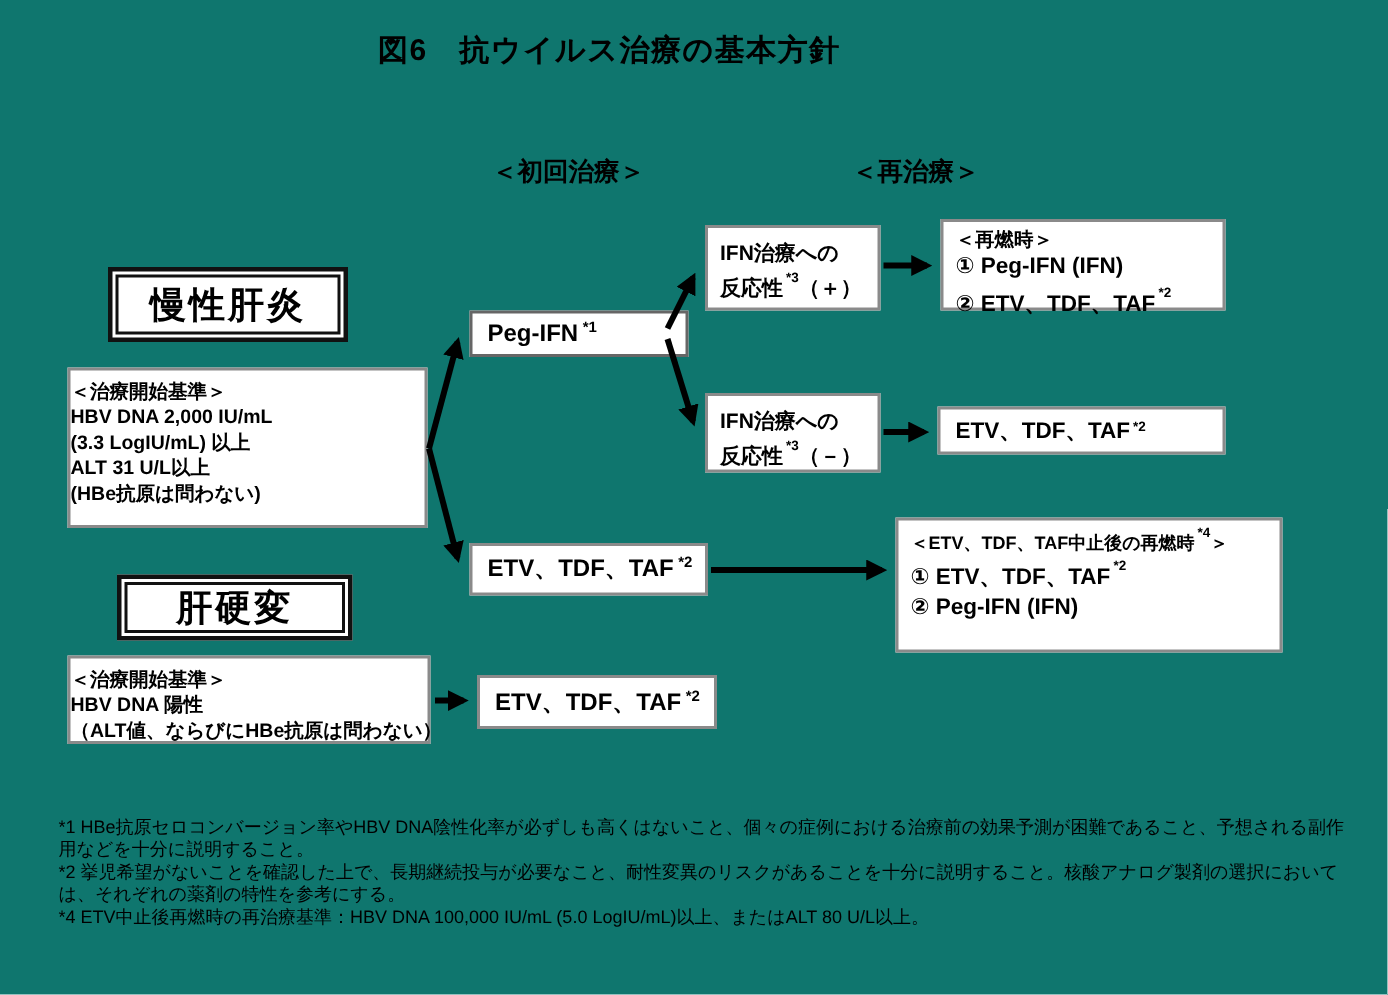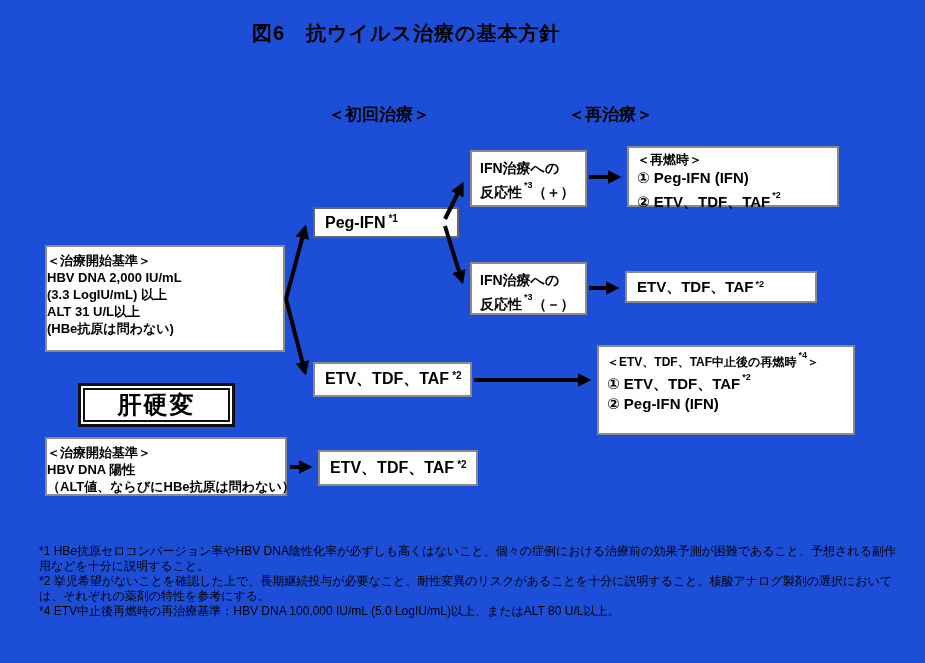--- a/index.html
+++ b/index.html
@@ -5,21 +5,21 @@
   * { margin: 0; padding: 0; box-sizing: border-box; }
   html, body { background: #ffffff; }
   body {
     font-family: "Liberation Sans", "DejaVu Sans", sans-serif;
     color: #000;
   }
   .page {
     position: relative;
     width: 925px;
     height: 663px;
-    background: #1d4ed8;
+    background: #0f766e;
     overflow: hidden;
   }
   .abs { position: absolute; }
 
   .title {
     left: 252px; top: 20px;
     font-size: 20px; font-weight: bold;
     letter-spacing: 1px;
     white-space: nowrap;
   }
@@ -96,20 +96,23 @@
 </head>
 <body>
 
 <div class="page">
 
   <div class="abs title">図6　抗ウイルス治療の基本方針</div>
 
   <div class="abs col-header" style="left:328px; top:103px;">＜初回治療＞</div>
   <div class="abs col-header" style="left:568px; top:103px;">＜再治療＞</div>
 
+  <div class="abs dbl-box" style="left:72px; top:178px; width:160px; height:50px;">
+    <div class="inner">慢性肝炎</div>
+  </div>
 
   <div class="abs flow-box criteria-box" style="left:45px; top:245px; width:240px; height:107px;">
     <div>＜治療開始基準＞</div>
     <div>HBV DNA 2,000 IU/mL</div>
     <div>(3.3 LogIU/mL) 以上</div>
     <div>ALT 31 U/L以上</div>
     <div>(HBe抗原は問わない)</div>
   </div>
 
   <div class="abs flow-box label-box" style="left:313px; top:207px; width:146px; height:31px; border-color:#666;">
@@ -124,21 +127,21 @@
     </div>
   </div>
 
   <div class="abs flow-box two-line-box" style="left:470px; top:262px; width:117px; height:53px;">
     <div>IFN治療への</div>
     <div>
       <span>反応性</span><sup class="note note-sm">*3</sup><span>（－）</span>
     </div>
   </div>
 
-  <div class="abs flow-box list-box" style="left:627px; top:146px; width:212px; height:61px; font-weight:normal;">
+  <div class="abs flow-box list-box" style="left:627px; top:146px; width:190px; height:61px; font-weight:normal;">
     <div class="hd">＜再燃時＞</div>
     <div class="it">① Peg-IFN (IFN)</div>
     <div class="it">
       <span>② ETV、TDF、TAF</span><sup class="note note-sm">*2</sup>
     </div>
   </div>
 
   <div class="abs flow-box label-box" style="left:625px; top:271px; width:192px; height:32px; font-size:15px;">
     <span>ETV、TDF、TAF</span>
     <sup class="note note-sm">*2</sup>

